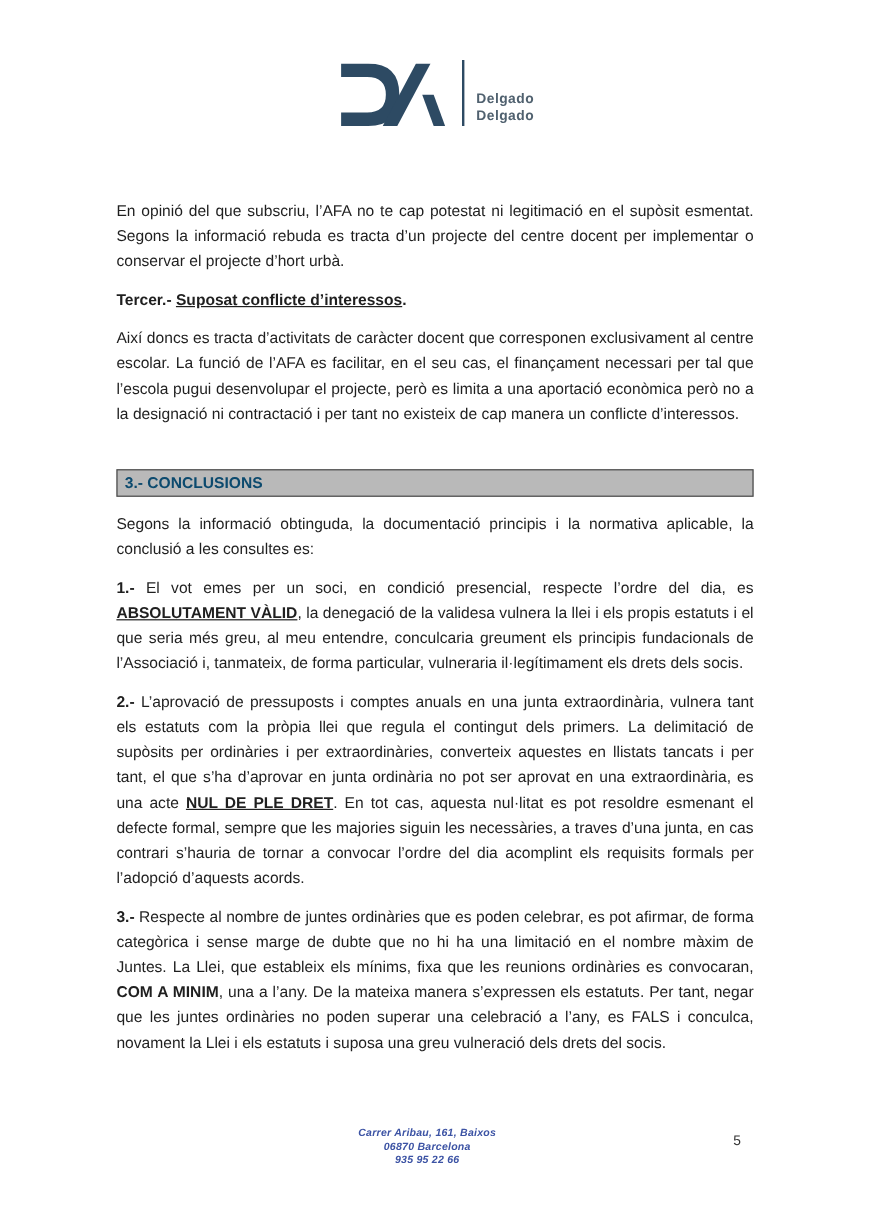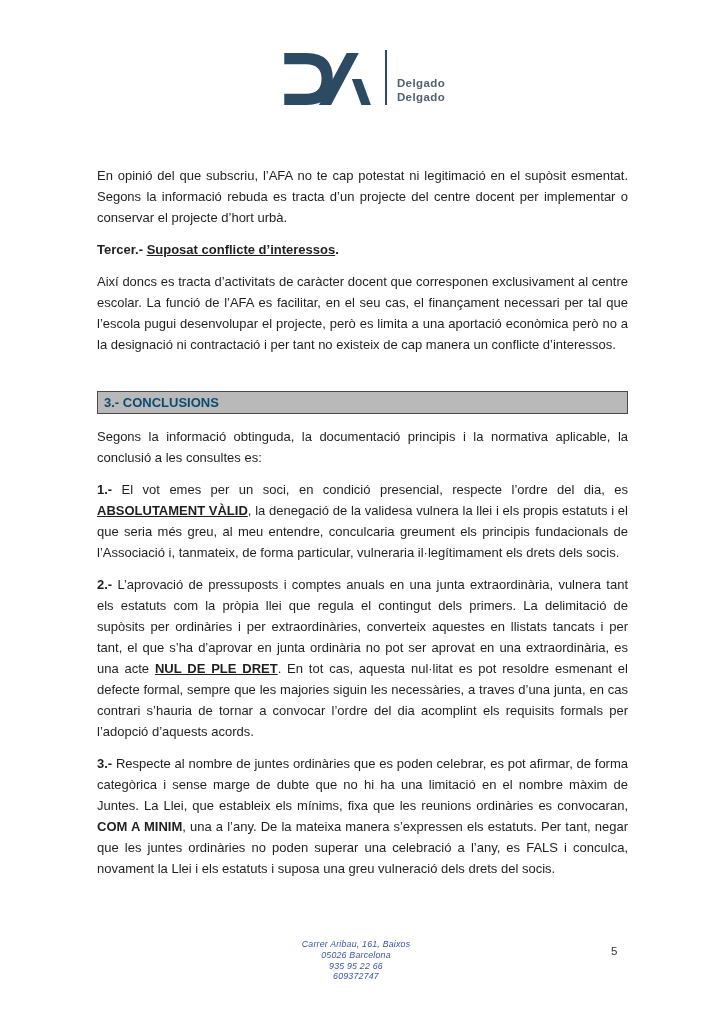--- a/index.html
+++ b/index.html
@@ -16,21 +16,21 @@
   
   .content{position:absolute;left:97px;top:165px;width:531px;
     font-size:13px;line-height:21px;text-align:justify;}
   .para{margin:0 0 11px 0;}
   .box{background:#b9b9b9;border:1.5px solid #4a4a4a;padding:2px 6px;
     margin:36px 0 12px 0;line-height:17px;color:#0c4a6e;}
   .b{font-weight:700;}
   .u{text-decoration:underline;}
   
   .footer{position:absolute;top:939px;left:0;right:12px;text-align:center;
-    font-size:8.8px;line-height:10.8px;font-weight:400;font-style:italic;letter-spacing:.2px;}
+    font-size:8.8px;line-height:10.8px;font-weight:700;font-style:italic;letter-spacing:.2px;}
   .page-number{position:absolute;left:611px;top:945px;font-size:11.5px;color:#333;}
 </style>
 </head>
 <body>
 
 <div class="page">
 
   <div class="logo">
     <svg width="92" height="52" viewBox="0 0 106 60">
       <g fill-rule="evenodd" style="fill: rgb(45, 74, 99);">
@@ -52,20 +52,19 @@
     <p class="para"><span class="">Així doncs es tracta d’activitats de caràcter docent que corresponen exclusivament al centre escolar. La funció de l’AFA es facilitar, en el seu cas, el finançament necessari per tal que l’escola pugui desenvolupar el projecte, però es limita a una aportació econòmica però no a la designació ni contractació i per tant no existeix de cap manera un conflicte d’interessos.</span></p>
     <div class="box"><span class="b ">3.- CONCLUSIONS</span></div>
     <p class="para"><span class="">Segons la informació obtinguda, la documentació principis i la normativa aplicable, la conclusió a les consultes es:</span></p>
     <p class="para"><span class="b ">1.-</span><span class=""> El vot emes per un soci, en condició presencial, respecte l’ordre del dia, es </span><span class="b u">ABSOLUTAMENT VÀLID</span><span class="">, la denegació de la validesa vulnera la llei i els propis estatuts i el que seria més greu, al meu entendre, conculcaria greument els principis fundacionals de l’Associació i, tanmateix, de forma particular, vulneraria il·legítimament els drets dels socis.</span></p>
     <p class="para"><span class="b ">2.-</span><span class=""> L’aprovació de pressuposts i comptes anuals en una junta extraordinària, vulnera tant els estatuts com la pròpia llei que regula el contingut dels primers. La delimitació de supòsits per ordinàries i per extraordinàries, converteix aquestes en llistats tancats i per tant, el que s’ha d’aprovar en junta ordinària no pot ser aprovat en una extraordinària, es una acte </span><span class="b u">NUL DE PLE DRET</span><span class="">. En tot cas, aquesta nul·litat es pot resoldre esmenant el defecte formal, sempre que les majories siguin les necessàries, a traves d’una junta, en cas contrari s’hauria de tornar a convocar l’ordre del dia acomplint els requisits formals per l’adopció d’aquests acords.</span></p>
     <p class="para"><span class="b ">3.-</span><span class=""> Respecte al nombre de juntes ordinàries que es poden celebrar, es pot afirmar, de forma categòrica i sense marge de dubte que no hi ha una limitació en el nombre màxim de Juntes. La Llei, que estableix els mínims, fixa que les reunions ordinàries es convocaran, </span><span class="b ">COM A MINIM</span><span class="">, una a l’any. De la mateixa  manera s’expressen els estatuts. Per tant, negar que les juntes ordinàries no poden superar una celebració a l’any, es FALS i conculca, novament la Llei i els estatuts i suposa una greu vulneració dels drets del socis.</span></p>
   </div>
 
   <div class="footer" style="color: rgb(60, 83, 164);">
     <div>Carrer Aribau, 161, Baixos</div>
-    <div>05026 Barcelona</div>
+    <div>06870 Barcelona</div>
     <div>935 95 22 66</div>
-    <div>609372747</div>
   </div>
 
   <div class="page-number">5</div>
 
 </div>
 
 </body></html>

